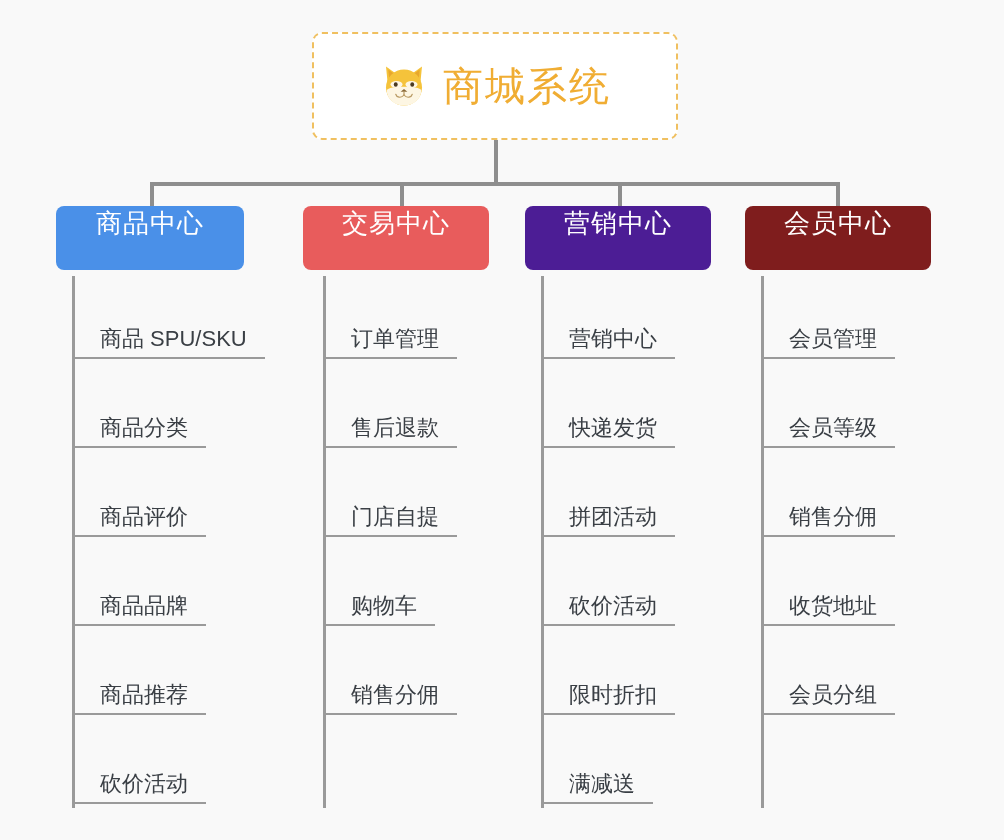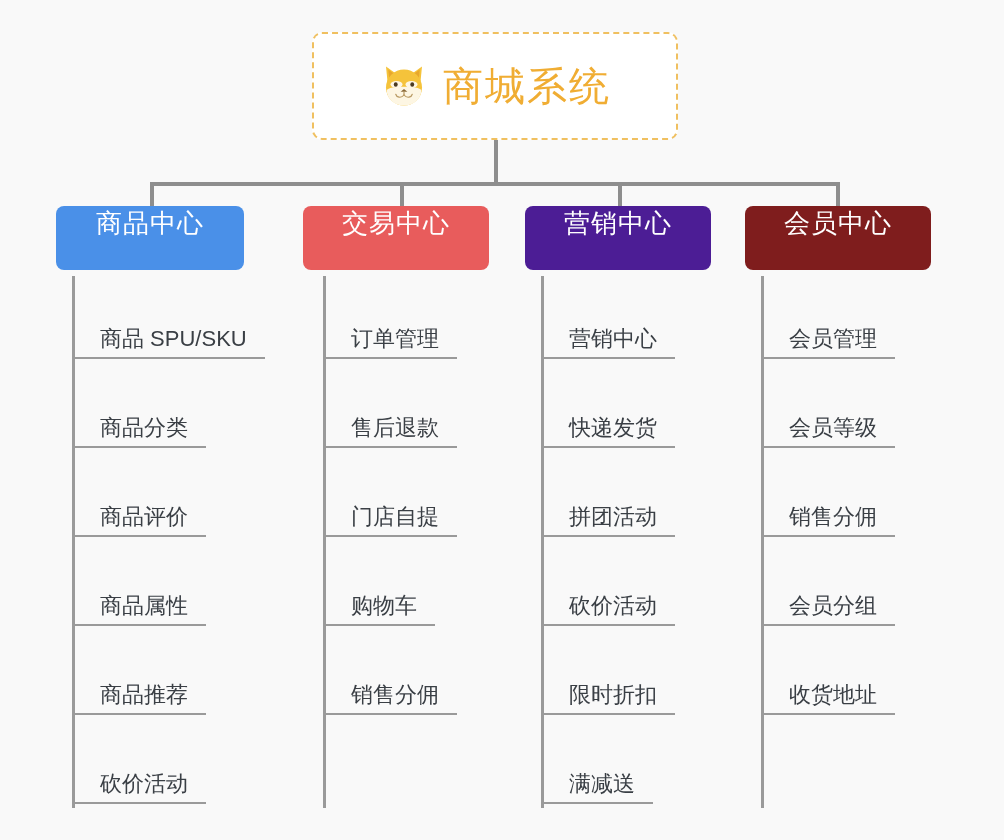--- a/index.html
+++ b/index.html
@@ -117,21 +117,21 @@
       </div>
       <div class="item">
         <span class="item-label">商品分类</span>
         <div class="item-underline" style="width: 134px;"></div>
       </div>
       <div class="item">
         <span class="item-label">商品评价</span>
         <div class="item-underline" style="width: 134px;"></div>
       </div>
       <div class="item">
-        <span class="item-label">商品属性</span>
+        <span class="item-label">商品品牌</span>
         <div class="item-underline" style="width: 134px;"></div>
       </div>
       <div class="item">
         <span class="item-label">商品推荐</span>
         <div class="item-underline" style="width: 134px;"></div>
       </div>
       <div class="item">
         <span class="item-label">砍价活动</span>
         <div class="item-underline" style="width: 134px;"></div>
       </div>
@@ -194,22 +194,22 @@
       </div>
       <div class="item">
         <span class="item-label">会员等级</span>
         <div class="item-underline" style="width: 134px;"></div>
       </div>
       <div class="item">
         <span class="item-label">销售分佣</span>
         <div class="item-underline" style="width: 134px;"></div>
       </div>
       <div class="item">
+        <span class="item-label">收货地址</span>
+        <div class="item-underline" style="width: 134px;"></div>
+      </div>
+      <div class="item">
         <span class="item-label">会员分组</span>
         <div class="item-underline" style="width: 134px;"></div>
       </div>
-      <div class="item">
-        <span class="item-label">收货地址</span>
-        <div class="item-underline" style="width: 134px;"></div>
-      </div>
     </div>
 
 </div>
 
 </body></html>

